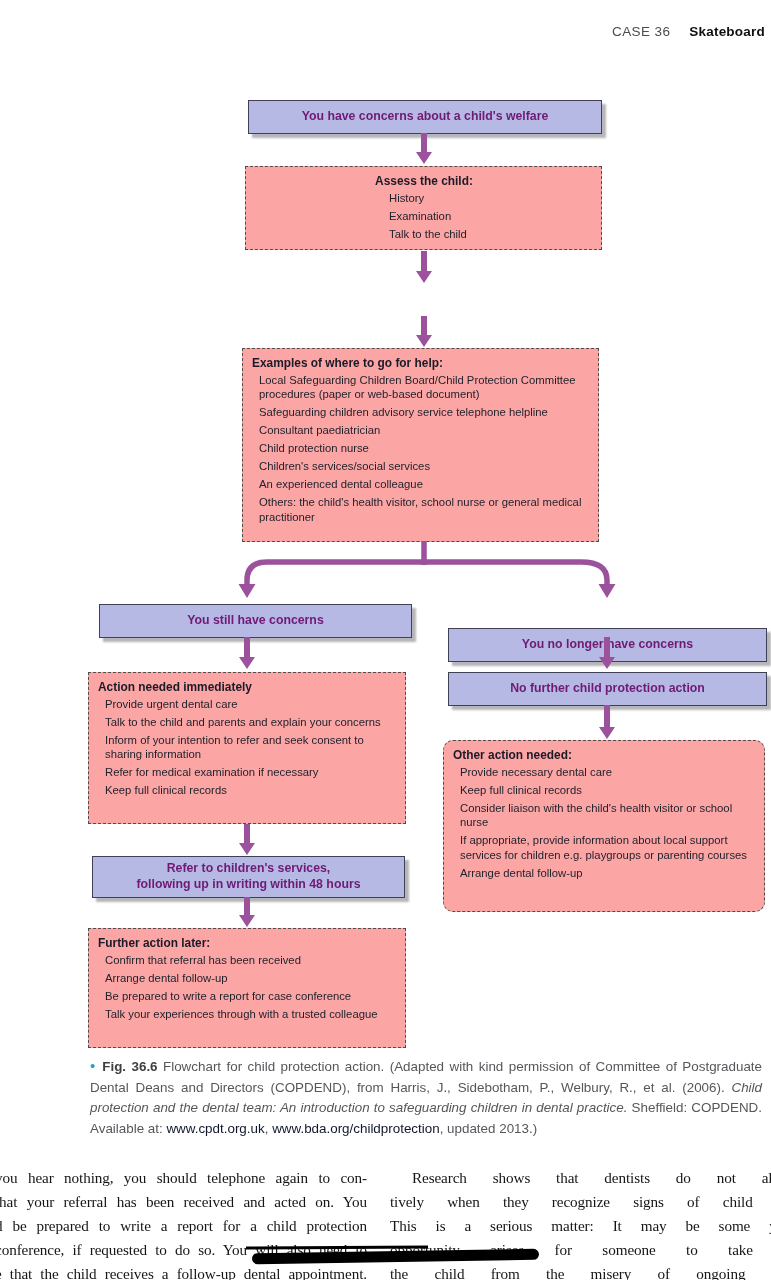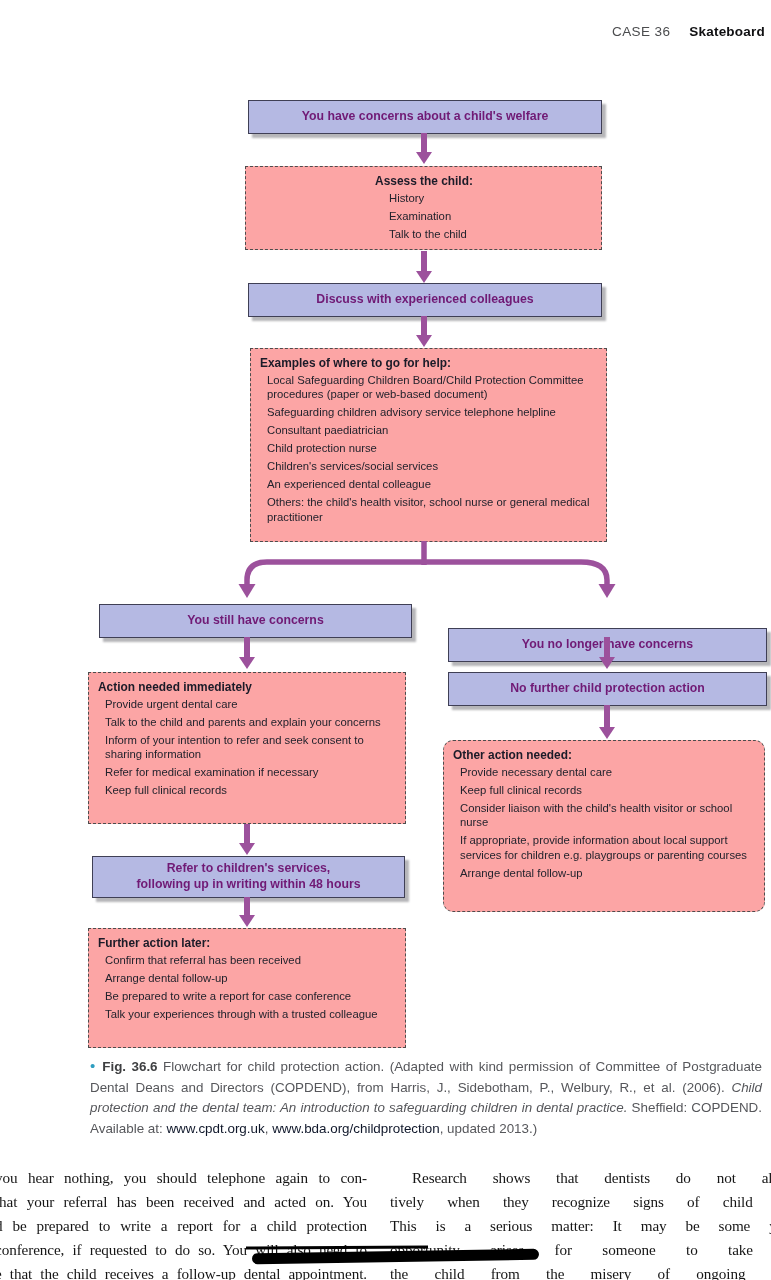--- a/index.html
+++ b/index.html
@@ -81,30 +81,27 @@
     <div class="t-item">History</div>
     <div class="t-item">Examination</div>
     <div class="t-item">Talk to the child</div>
   </div>
 
   <div class="arrow" style="left:415.5px; top:251px; height:32px;">
       <div class="stem"></div>
       <div class="head"></div>
     </div>
 
-  <div class="pbox" style="left:248px; top:283px; width:352px; height:32px;">
-    <span>Discuss with experienced colleagues</span>
-  </div>
 
   <div class="arrow" style="left:415.5px; top:316px; height:31px;">
       <div class="stem"></div>
       <div class="head"></div>
     </div>
 
-  <div class="tbox" style="left:250px; top:348px; width:357px; height:194px;">
+  <div class="tbox" style="left:242px; top:348px; width:357px; height:194px;">
     <div class="t-title">Examples of where to go for help:</div>
     <div class="t-item">Local Safeguarding Children Board/Child Protection Committee procedures (paper or web-based document)</div>
     <div class="t-item">Safeguarding children advisory service telephone helpline</div>
     <div class="t-item">Consultant paediatrician</div>
     <div class="t-item">Child protection nurse</div>
     <div class="t-item">Children's services/social services</div>
     <div class="t-item">An experienced dental colleague</div>
     <div class="t-item">Others: the child's health visitor, school nurse or general medical practitioner</div>
   </div>
 

